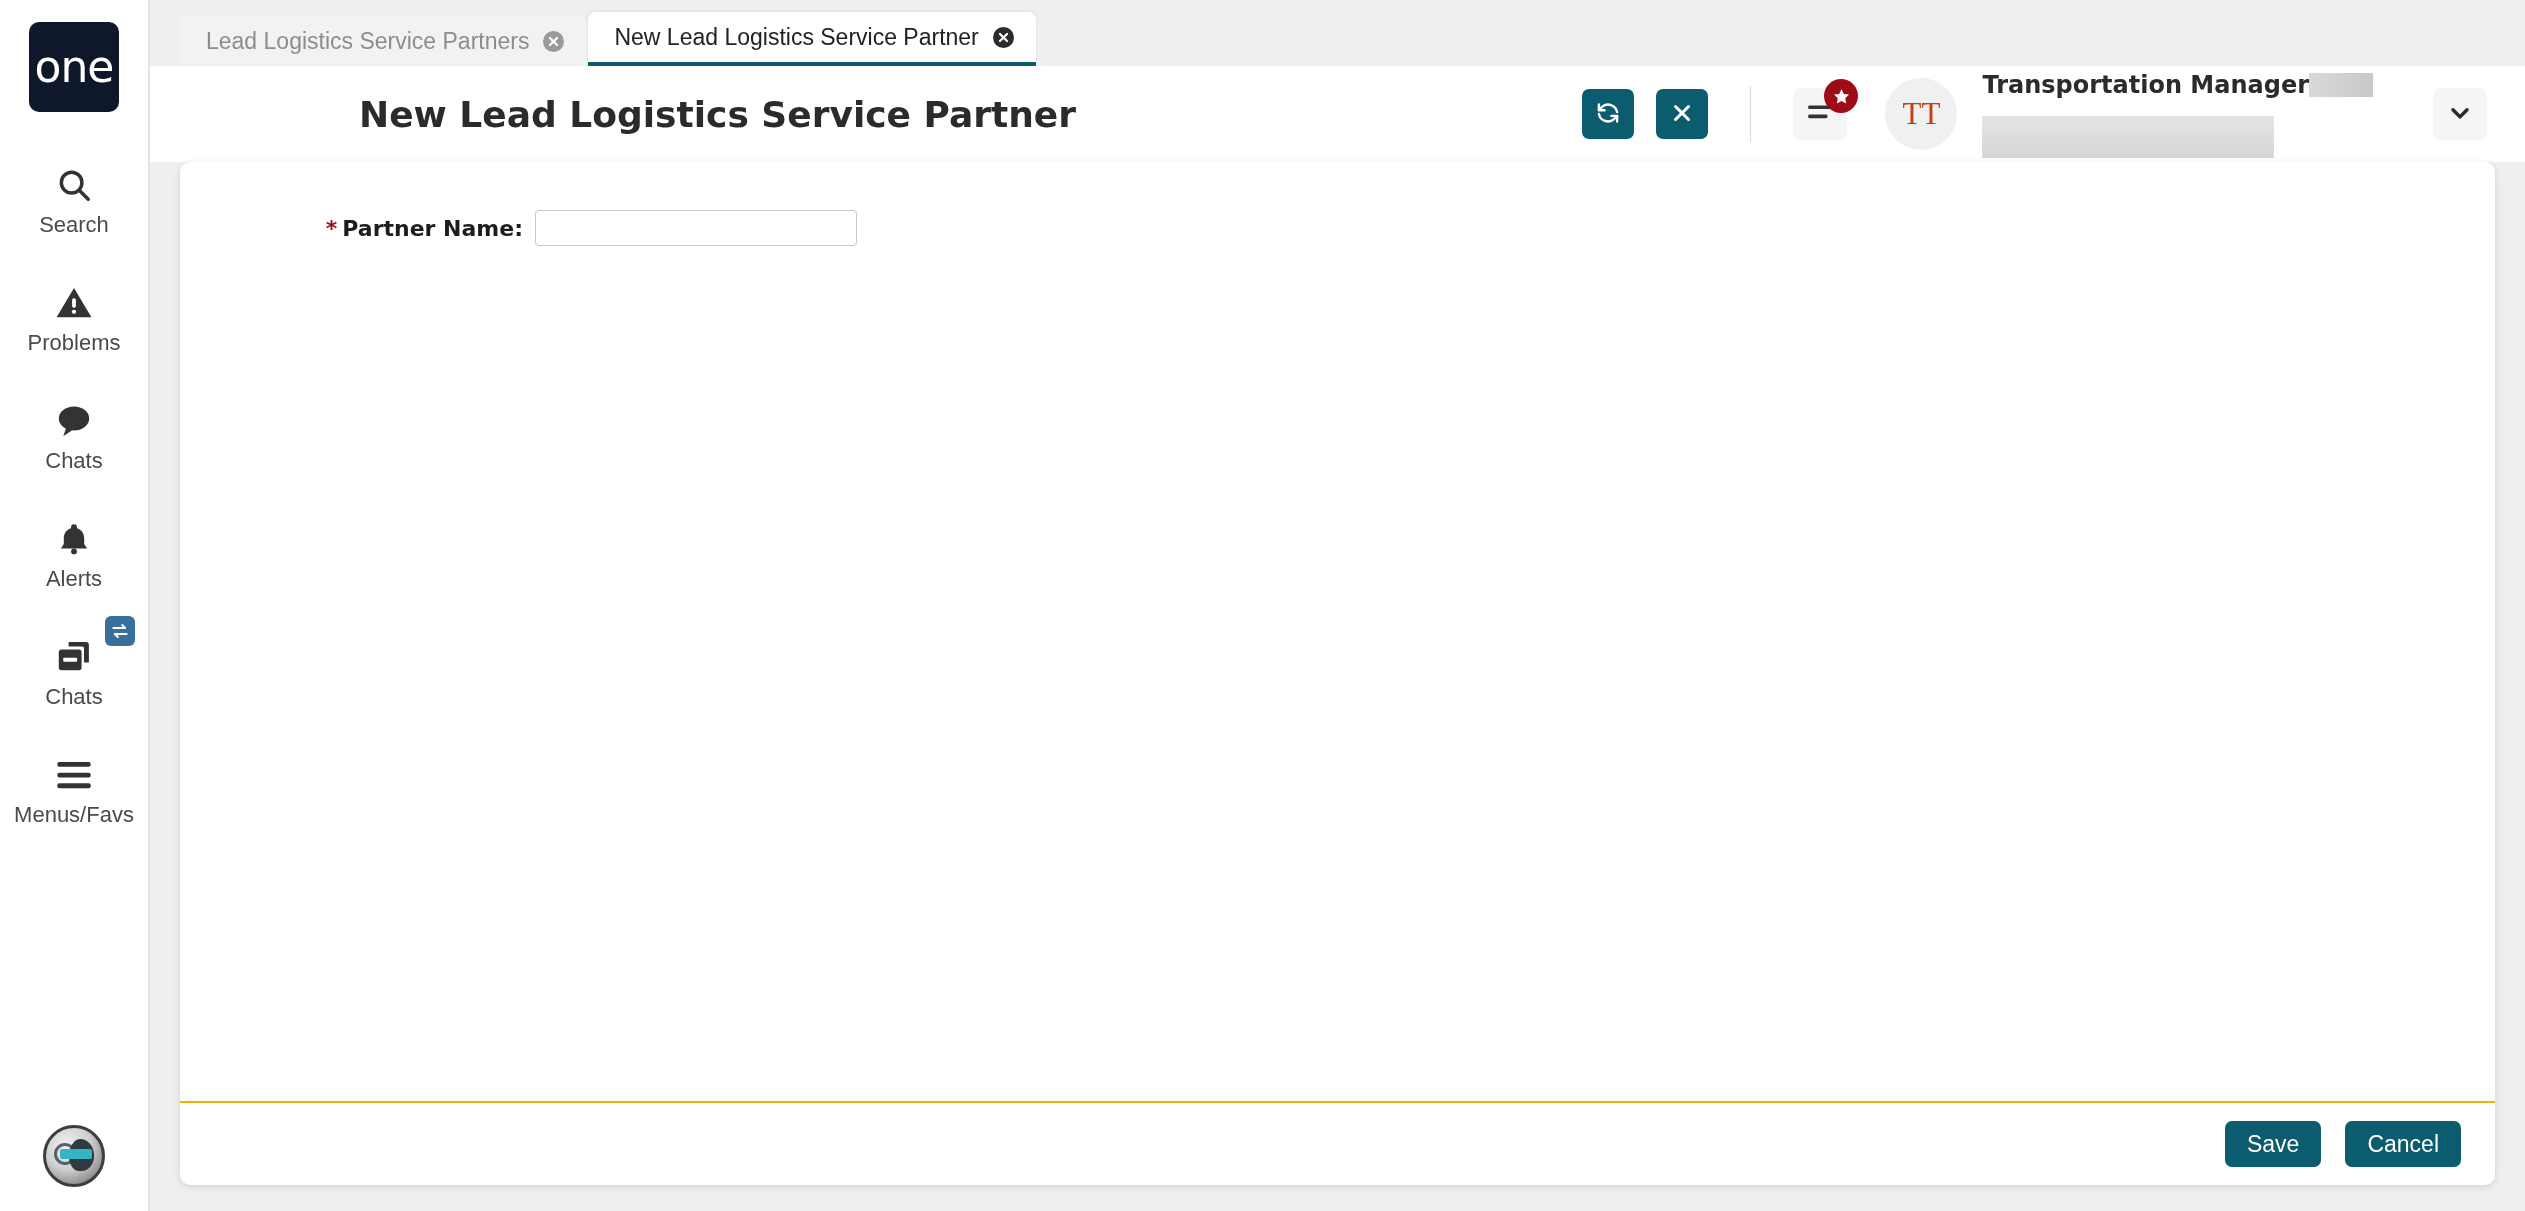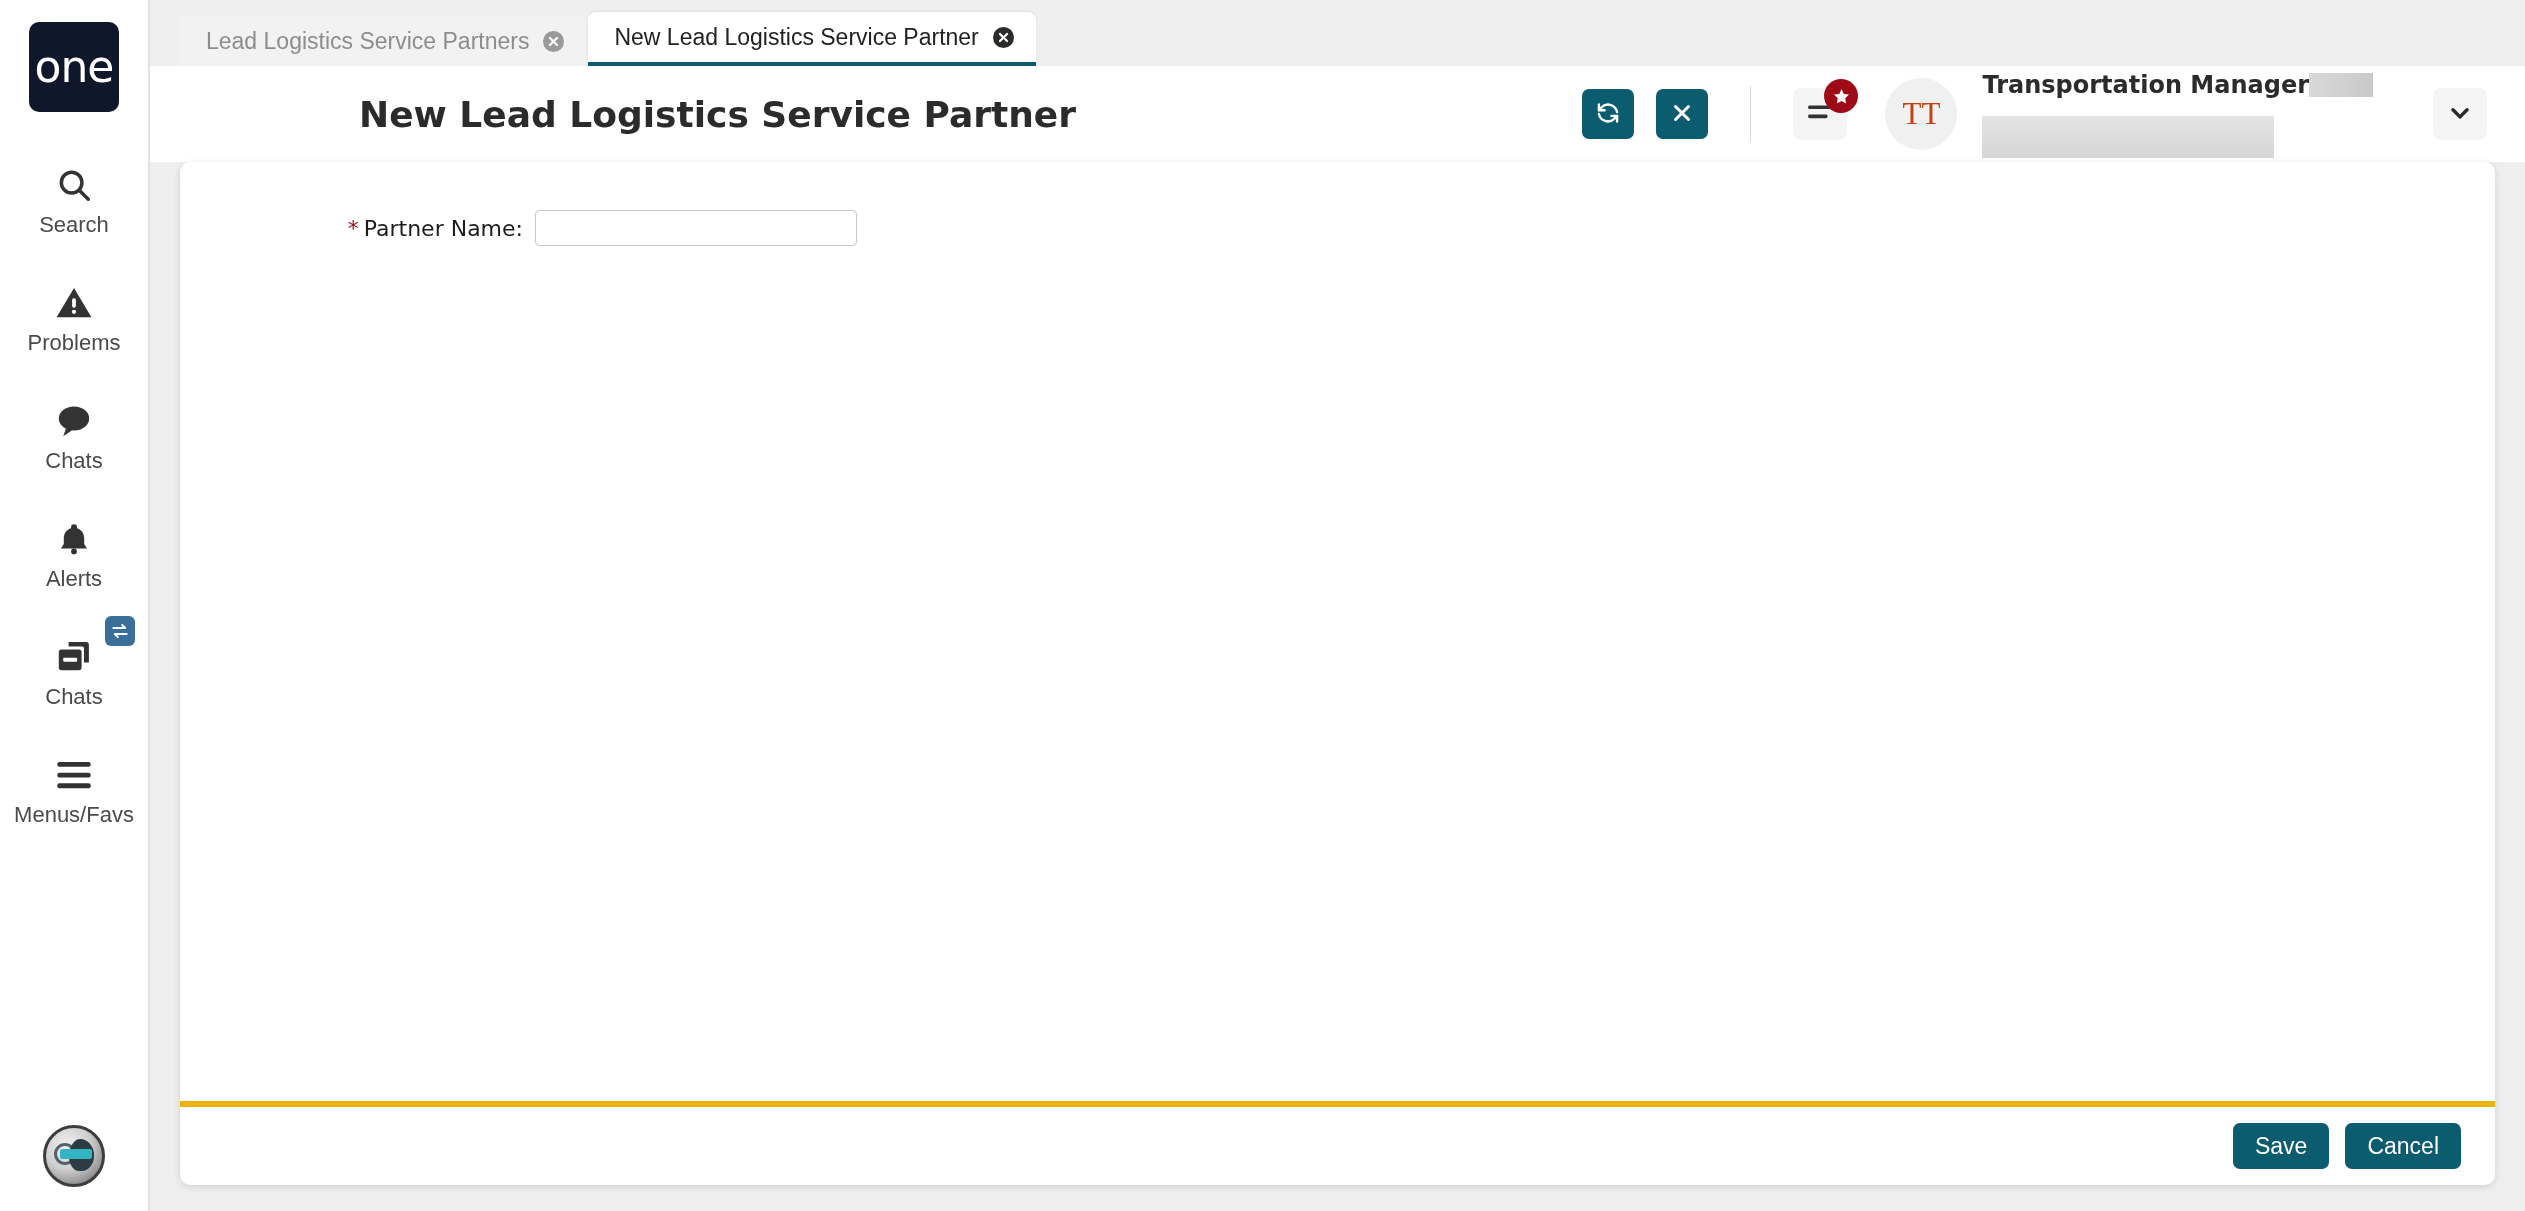--- a/index.html
+++ b/index.html
@@ -365,21 +365,21 @@
     display: flex;
     align-items: center;
     margin-bottom: 18px;
   }
   .form-label {
     width: 355px;
     text-align: right;
     padding-right: 12px;
     font-family: "DejaVu Sans", sans-serif;
     font-size: 22px;
-    font-weight: normal;
+    font-weight: bold;
     color: #1d1d1d;
     white-space: nowrap;
   }
   .req { color: #9e0b16; margin-right: 5px; }
 
   .text-input {
     height: 36px;
     border: 1px solid #c8c8c8;
     border-radius: 4px;
     background: #ffffff;
@@ -399,26 +399,26 @@
     cursor: pointer;
     color: #1c3a4a;
     display: flex;
     align-items: center;
     justify-content: center;
     padding: 0;
   }
 
   .card-footer {
     flex: 0 0 84px;
-    border-top: 6px solid #eab308;
+    border-top: 2px solid #eab308;
     display: flex;
     align-items: center;
     justify-content: flex-end;
     padding-right: 34px;
-    gap: 16px;
+    gap: 24px;
     margin-top: 36px;
   }
   .btn-teal {
     background: #0c5c70;
     color: #ffffff;
     border: none;
     border-radius: 7px;
     font-family: "Liberation Sans", sans-serif;
     font-size: 23px;
     height: 46px;

